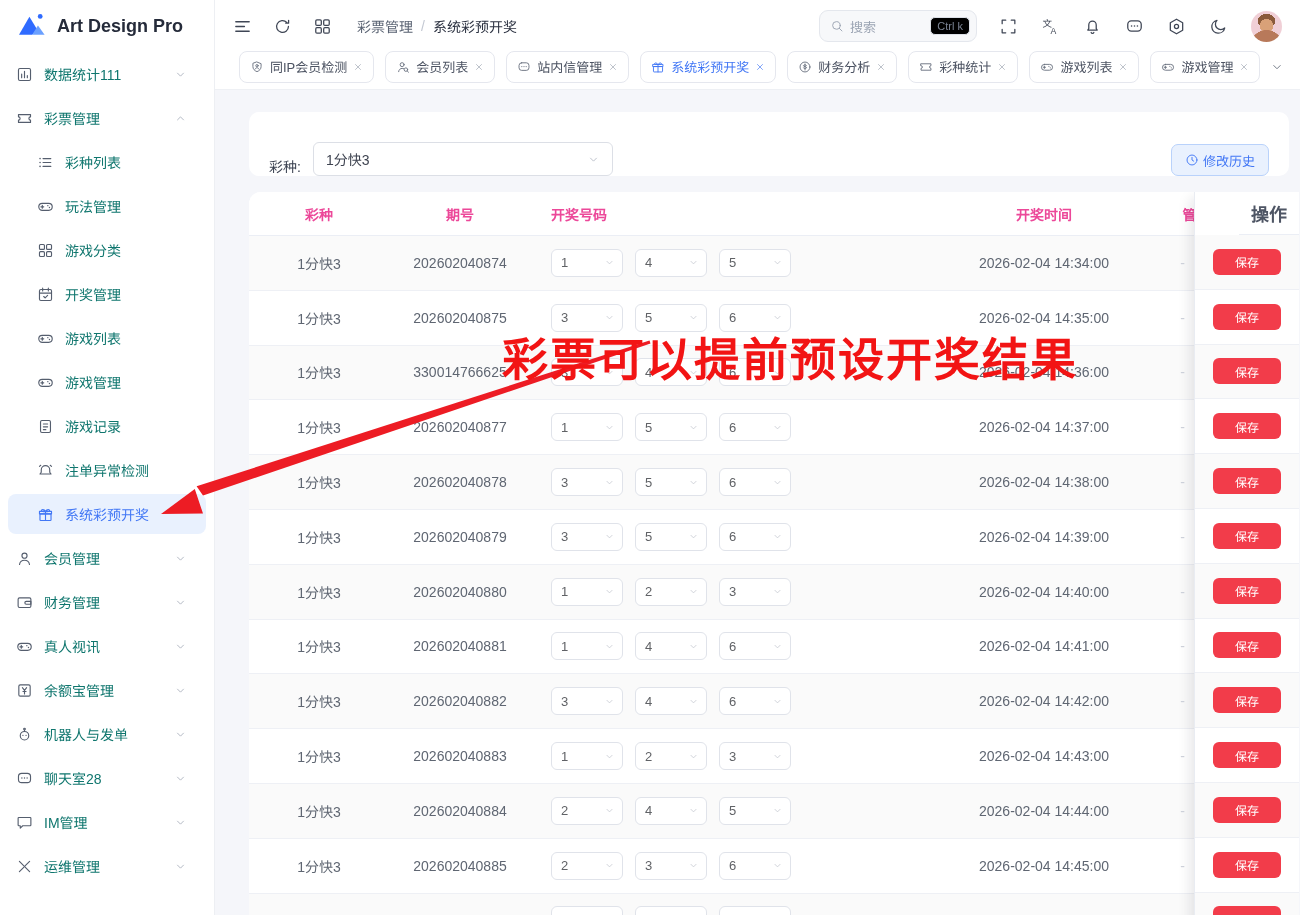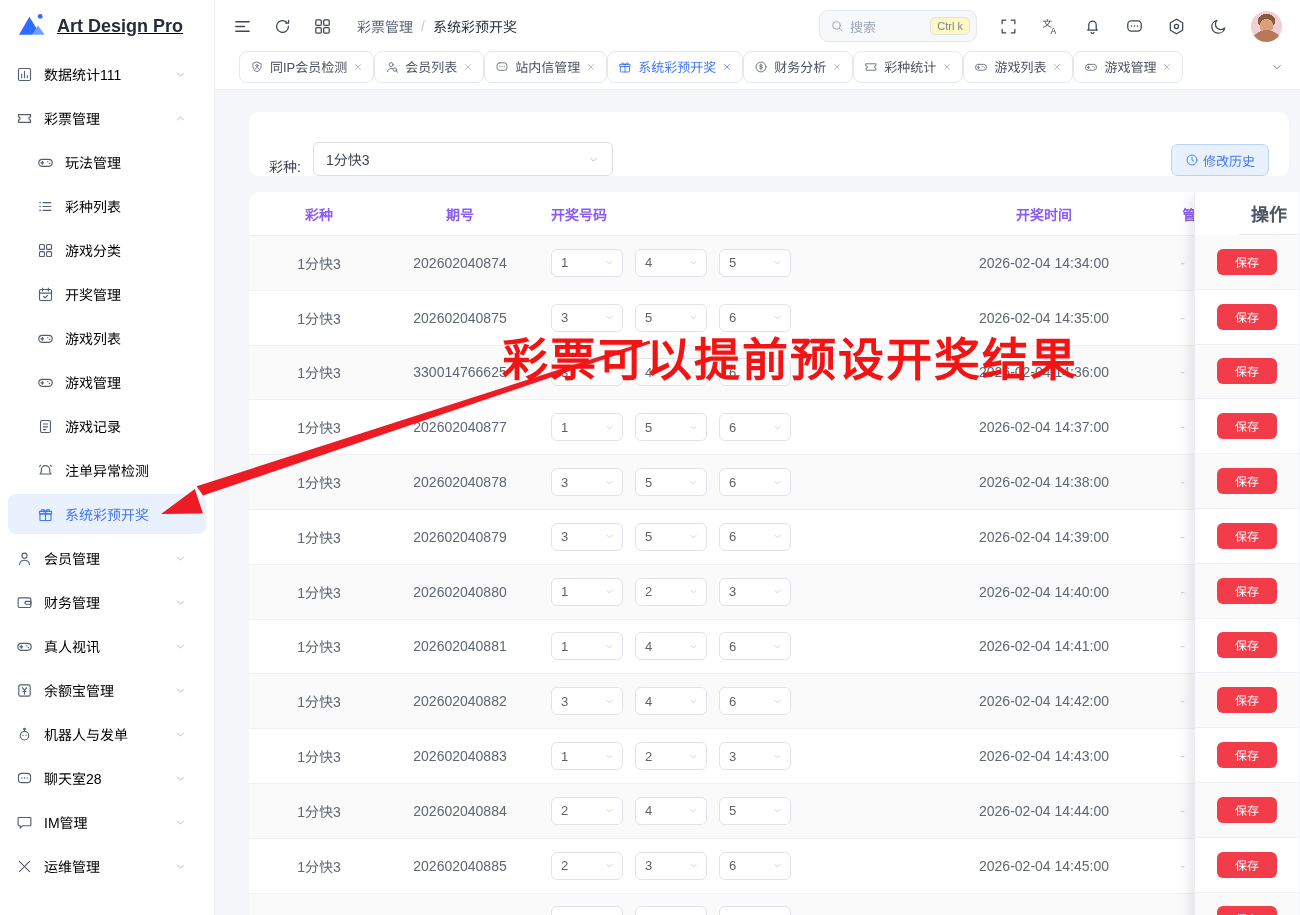--- a/index.html
+++ b/index.html
@@ -4,94 +4,94 @@
 <style>
   html,body{margin:0;padding:0;overflow:hidden;}
   body{width:1300px;height:915px;font-family:"Liberation Sans","DejaVu Sans",sans-serif;background:#f5f6fa;position:relative;}
   .app{display:flex;width:1300px;height:915px;}
   svg{display:block;}
   .ic{display:inline-flex;align-items:center;justify-content:center;flex:none;}
   .ic svg{width:100%;height:100%;}
 
   
   .sidebar{width:215px;flex:none;background:#fff;border-right:1px solid #edeff3;box-sizing:border-box;}
-  .logo-row{height:52px;display:flex;align-items:center;gap:10px;padding-left:15px;cursor:pointer;text-decoration:underline;}
+  .logo-row{height:52px;display:flex;align-items:center;gap:10px;padding-left:15px;cursor:pointer;}
   .logo-mark{width:32px;height:32px;}
   .brand{font-size:18px;font-weight:700;color:#252b3a;white-space:nowrap;}
   .menu{padding:2px 8px 0 8px;}
-  .mi{height:40px;margin-bottom:4px;border-radius:8px;display:flex;align-items:center;padding:0 8px;color:#000000;font-size:14px;cursor:pointer;}
+  .mi{height:40px;margin-bottom:4px;border-radius:8px;display:flex;align-items:center;padding:0 8px;color:#0f766e;font-size:14px;cursor:pointer;}
   .mi .ic{width:17px;height:17px;margin-right:11px;color:#555e6e;}
   .mi.child{padding-left:29px;}
   .mi .lbl{white-space:nowrap;}
   .mi .chev{margin-left:auto;width:13px;height:13px;color:#a8afbc;}
   .mi.active{background:#e9f1fe;color:var(--accent,#4277f5);}
   .mi.active .ic{color:var(--accent,#4277f5);}
 
   
   .main{flex:1;display:flex;flex-direction:column;min-width:0;}
   .topbar{height:52px;background:#fff;display:flex;align-items:center;padding:0 18px 0 18px;box-sizing:border-box;}
   .tb-ic{width:19px;height:19px;color:#3f4655;cursor:pointer;margin-right:21px;}
   .breadcrumb{display:flex;align-items:center;gap:8px;font-size:14px;margin-left:4px;}
   .bc-parent{color:#5a6373;cursor:pointer;}
   .bc-sep{color:#c3c8d2;}
   .bc-cur{color:#2b3140;}
   .tb-spacer{flex:1;}
   .searchbox{width:158px;height:32px;border:1px solid #e4e7ed;background:#f7f8fa;border-radius:9px;display:flex;align-items:center;padding:0 6px 0 10px;box-sizing:border-box;gap:6px;cursor:text;margin-right:22px;}
   .searchbox .ic{width:14px;height:14px;color:#9aa3b2;}
   .searchbox .ph{font-size:13px;color:#9aa3b2;flex:1;}
-  .kbd{border:1px solid #dde1e8;background:#fef9c3;border-radius:5px;padding:2px 6px;font-size:11px;color:#7b8494;white-space:nowrap;}
+  .kbd{border:1px solid #dde1e8;background:#000000;border-radius:5px;padding:2px 6px;font-size:11px;color:#7b8494;white-space:nowrap;}
   .tb-right{display:flex;align-items:center;gap:23px;}
   .tb-right .tb-ic{margin-right:0;}
   .avatar{width:31px;height:31px;border-radius:50%;cursor:pointer;flex:none;
     background:
       radial-gradient(circle at 50% 115%, #b8795a 0 42%, transparent 43%),
       radial-gradient(circle at 50% 48%, #d9a178 0 30%, transparent 31%),
       radial-gradient(ellipse 62% 50% at 50% 32%, #8a5a3a 0 45%, transparent 46%),
       #f0cfd6;}
 
   
   .tabbar{height:38px;background:#fff;display:flex;align-items:center;padding:0 10px 8px 24px;border-bottom:1px solid #eef0f4;box-sizing:border-box;}
-  .tabs{flex:1;display:flex;gap:0;overflow:hidden;}
+  .tabs{flex:1;display:flex;gap:11px;overflow:hidden;}
   .tab{height:30px;flex:none;display:flex;align-items:center;gap:6px;padding:0 10px;border:1px solid #e5e7ee;border-radius:8px;background:#fff;font-size:13px;color:#4c5362;cursor:pointer;white-space:nowrap;}
   .tab .ic{width:14px;height:14px;color:#6b7280;}
   .tab .tclose{width:10px;height:10px;color:#9ca3af;cursor:pointer;}
   .tab.active{color:var(--accent,#4277f5);}
   .tab.active .ic{color:var(--accent,#4277f5);}
   .tab-more{width:26px;height:26px;display:flex;align-items:center;justify-content:center;color:#6b7280;cursor:pointer;flex:none;}
   .tab-more .ic{width:14px;height:14px;}
 
   
   .content{flex:1;background:#f5f6fa;padding:22px 0 0 34px;position:relative;overflow:hidden;box-sizing:border-box;}
   .filter-card{width:1040px;height:64px;background:#fff;border-radius:10px;display:flex;align-items:flex-end;padding:0 20px;box-sizing:border-box;margin-bottom:16px;}
   .f-label{font-size:14px;color:#3a4150;margin-right:12px;}
   .f-select{width:300px;height:34px;border:1px solid #dcdfe6;border-radius:6px;display:flex;align-items:center;padding:0 12px;box-sizing:border-box;font-size:14px;color:#3e4350;cursor:pointer;background:#fff;}
   .f-select .sv{flex:1;}
   .f-select .ic{width:13px;height:13px;color:#b4bac4;}
   .history-btn{margin-left:auto;height:32px;display:flex;align-items:center;gap:4px;padding:0 13px;background:#e9f1fe;border:1px solid #b9d2fb;border-radius:7px;color:var(--accent,#4277f5);font-size:13px;cursor:pointer;}
   .history-btn .ic{width:14px;height:14px;}
 
   .table-card{width:1050px;height:780px;background:#fff;border-radius:12px 0 0 12px;position:relative;overflow:hidden;}
   table{border-collapse:collapse;table-layout:fixed;width:1010px;}
-  th{height:43px;font-size:14px;font-weight:600;color:#8b5cf6;border-bottom:1px solid #ebeef5;background:#fff;padding:0;}
+  th{height:43px;font-size:14px;font-weight:600;color:#ec4899;border-bottom:1px solid #ebeef5;background:#fff;padding:0;}
   td{height:54.8px;font-size:14px;color:#5f6672;border-bottom:1px solid #eef0f5;padding:0;box-sizing:border-box;}
   tbody tr:nth-child(odd) td{background:#fafafa;}
   .t-center{text-align:center;}
   .t-left{text-align:left;padding-left:20px;}
   .c-nums{padding-left:20px;}
   .nums-wrap{display:flex;gap:12px;align-items:center;}
   .sel{width:72px;height:28px;border:1px solid #e0e3ea;border-radius:6px;background:#fff;display:flex;align-items:center;padding:0 7px 0 9px;box-sizing:border-box;font-size:13px;color:#606266;cursor:pointer;}
   .sel .sv{flex:1;}
   .sel .ic{width:11px;height:11px;color:#c0c4cc;}
   .c-admin{text-align:center;padding-right:28px;color:#cfd3dc;}
 
   .ops-col{position:absolute;top:0;right:0;bottom:0;width:104px;background:#fff;z-index:5;border-left:1px solid #e9ecf2;box-shadow:-10px 0 12px -6px rgba(15,23,42,.10);}
   .ops-head{height:43px;display:flex;align-items:center;justify-content:center;font-size:18px;font-weight:600;color:#4e5564;border-bottom:1px solid #ebeef5;background:#fff;box-sizing:border-box;margin-left:44px;}
   .ov-row{height:54.8px;display:flex;align-items:center;justify-content:center;border-bottom:1px solid #eef0f5;box-sizing:border-box;}
   .ov-row.alt{background:#fafafa;}
-  .save-btn{width:60px;height:26px;border:none;border-radius:6px;background:var(--danger,#f23c4a);color:#fff;font-size:12px;cursor:pointer;font-family:Liberation Mono, monospace;display:flex;align-items:center;justify-content:center;}
+  .save-btn{width:68px;height:26px;border:none;border-radius:6px;background:var(--danger,#f23c4a);color:#fff;font-size:12px;cursor:pointer;font-family:Liberation Sans, sans-serif;display:flex;align-items:center;justify-content:center;}
 
   
   .arrow-overlay{position:absolute;left:0;top:0;width:1300px;height:915px;pointer-events:none;z-index:59;}
   .annotation{position:absolute;left:502px;top:323px;font-size:46px;font-weight:600;letter-spacing:2px;color:var(--annotation,#f21414);white-space:nowrap;z-index:60;pointer-events:none;text-align:center;}
 </style>
 </head>
 <body>
 
 <div class="app">
 
@@ -128,35 +128,35 @@
           <span class="lbl">彩票管理</span>
           <span class="chev ic">
             <svg viewBox="0 0 24 24" fill="none" stroke="currentColor" stroke-width="1.6" stroke-linecap="round" stroke-linejoin="round">
               <path d="M6.5 14.5L12 9l5.5 5.5"></path>
             </svg>
           </span>
         </div>
         <div class="mi child">
           <span class="ic ">
             <svg viewBox="0 0 24 24" fill="none" stroke="currentColor" stroke-width="1.6" stroke-linecap="round" stroke-linejoin="round">
+              <path d="M8.5 6.5h11M8.5 12h11M8.5 17.5h11"></path>
+              <path stroke-width="2.2" d="M4.3 6.5h.01M4.3 12h.01M4.3 17.5h.01"></path>
+            </svg>
+          </span>
+          <span class="lbl">彩种列表</span>
+        </div>
+        <div class="mi child">
+          <span class="ic ">
+            <svg viewBox="0 0 24 24" fill="none" stroke="currentColor" stroke-width="1.6" stroke-linecap="round" stroke-linejoin="round">
               <rect x="2.5" y="7.5" width="19" height="10" rx="5"></rect>
               <path d="M7.5 10.5v4M5.5 12.5h4"></path>
               <path stroke-width="2" d="M15.3 10.8h.01M17.6 13.4h.01"></path>
             </svg>
           </span>
           <span class="lbl">玩法管理</span>
-        </div>
-        <div class="mi child">
-          <span class="ic ">
-            <svg viewBox="0 0 24 24" fill="none" stroke="currentColor" stroke-width="1.6" stroke-linecap="round" stroke-linejoin="round">
-              <path d="M8.5 6.5h11M8.5 12h11M8.5 17.5h11"></path>
-              <path stroke-width="2.2" d="M4.3 6.5h.01M4.3 12h.01M4.3 17.5h.01"></path>
-            </svg>
-          </span>
-          <span class="lbl">彩种列表</span>
         </div>
         <div class="mi child">
           <span class="ic ">
             <svg viewBox="0 0 24 24" fill="none" stroke="currentColor" stroke-width="1.6" stroke-linecap="round" stroke-linejoin="round">
               <rect x="3.5" y="3.5" width="7" height="7" rx="1.5"></rect>
               <rect x="13.5" y="3.5" width="7" height="7" rx="1.5"></rect>
               <rect x="3.5" y="13.5" width="7" height="7" rx="1.5"></rect>
               <rect x="13.5" y="13.5" width="7" height="7" rx="1.5"></rect>
             </svg>
           </span>

